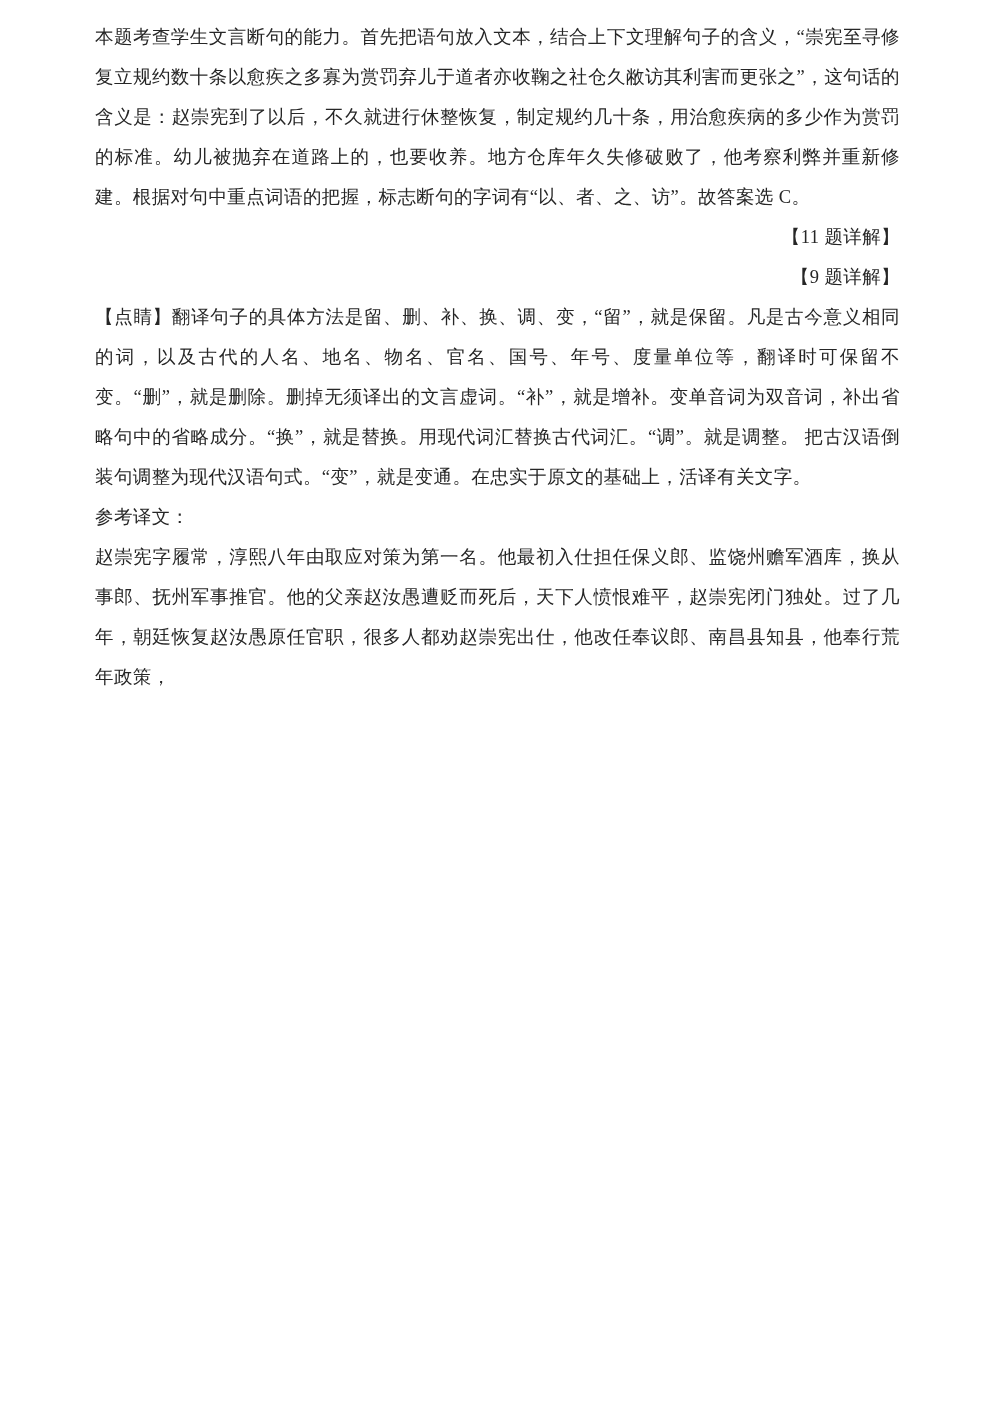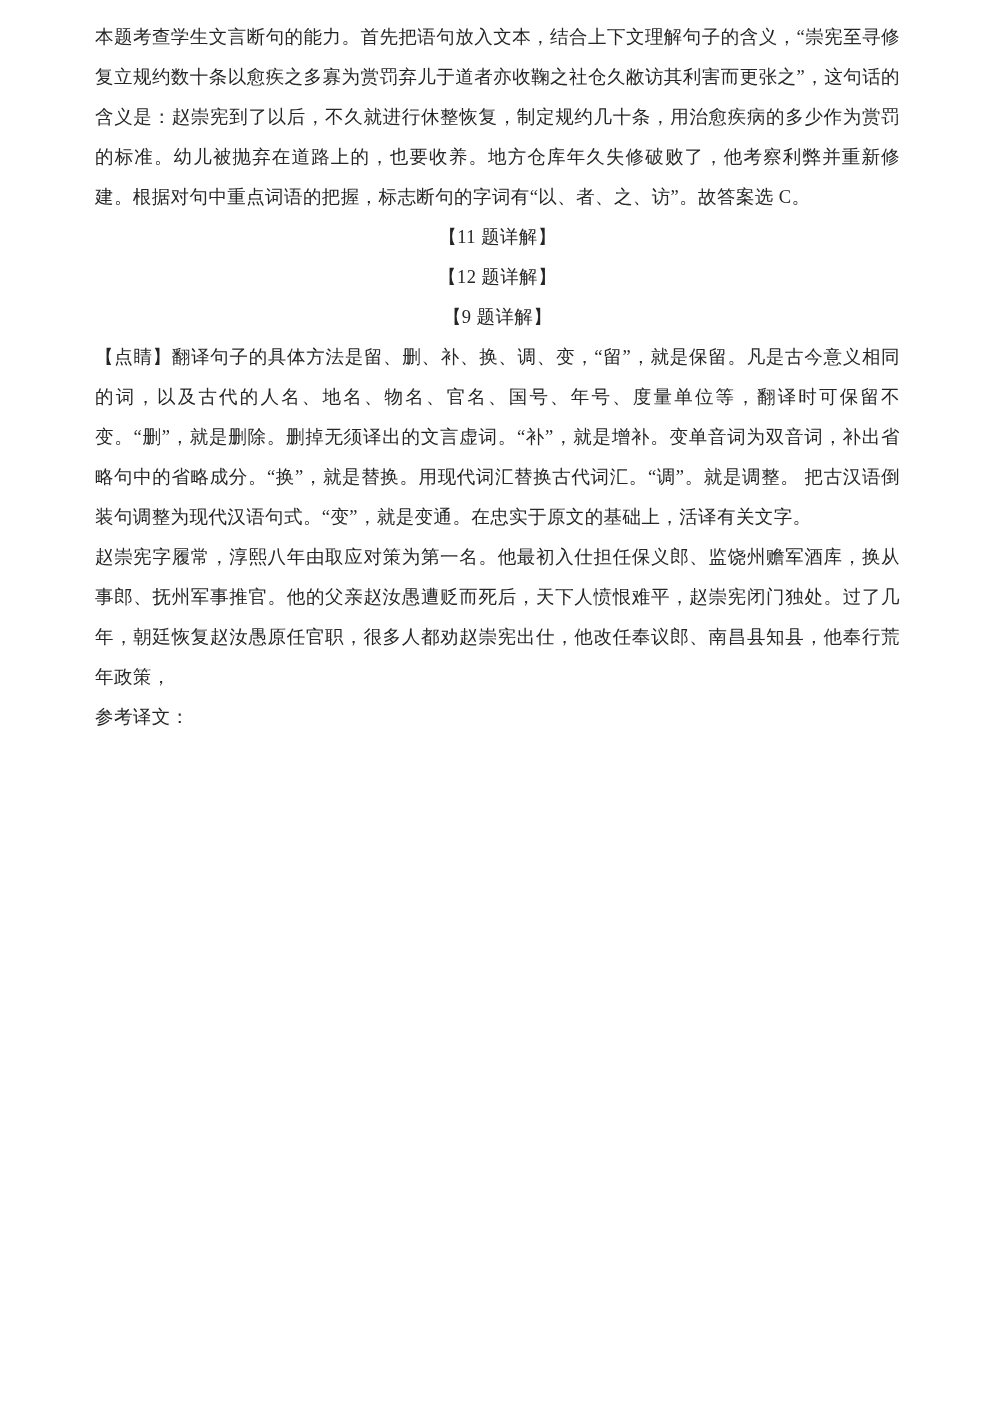--- a/index.html
+++ b/index.html
@@ -23,39 +23,38 @@
     margin: 0;
     font-size: 18.5px;
     line-height: 40px;
     letter-spacing: 0.4px;
     text-align: justify;
     text-justify: inter-ideograph;
     word-break: break-all;
     font-weight: 400;
   }
   .heading {
-    text-align: center;
+    text-align: right;
   }
   .label {
     text-align: left;
   }
 </style>
 </head>
 <body>
 
 <div class="page">
   <p class="para">本题考查学生文言断句的能力。首先把语句放入文本，结合上下文理解句子的含义，“崇宪至寻修复立规约数十条以愈疾之多寡为赏罚弃儿于道者亦收鞠之社仓久敝访其利害而更张之”，这句话的含义是：赵崇宪到了以后，不久就进行休整恢复，制定规约几十条，用治愈疾病的多少作为赏罚的标准。幼儿被抛弃在道路上的，也要收养。地方仓库年久失修破败了，他考察利弊并重新修建。根据对句中重点词语的把握，标志断句的字词有“以、者、之、访”。故答案选 C。</p>
 
   <p class="para heading">【11 题详解】</p>
 
 
-  <p class="para heading">【12 题详解】</p>
 
 
   <p class="para heading">【9 题详解】</p>
 
 
   <p class="para">【点睛】翻译句子的具体方法是留、删、补、换、调、变，“留”，就是保留。凡是古今意义相同的词，以及古代的人名、地名、物名、官名、国号、年号、度量单位等，翻译时可保留不变。“删”，就是删除。删掉无须译出的文言虚词。“补”，就是增补。变单音词为双音词，补出省略句中的省略成分。“换”，就是替换。用现代词汇替换古代词汇。“调”。就是调整。 把古汉语倒装句调整为现代汉语句式。“变”，就是变通。在忠实于原文的基础上，活译有关文字。</p>
 
+  <p class="para label">参考译文：</p>
+
   <p class="para">赵崇宪字履常，淳熙八年由取应对策为第一名。他最初入仕担任保义郎、监饶州赡军酒库，换从事郎、抚州军事推官。他的父亲赵汝愚遭贬而死后，天下人愤恨难平，赵崇宪闭门独处。过了几年，朝廷恢复赵汝愚原任官职，很多人都劝赵崇宪出仕，他改任奉议郎、南昌县知县，他奉行荒年政策，</p>
-
-  <p class="para label">参考译文：</p>
 </div>
 
 </body></html>

